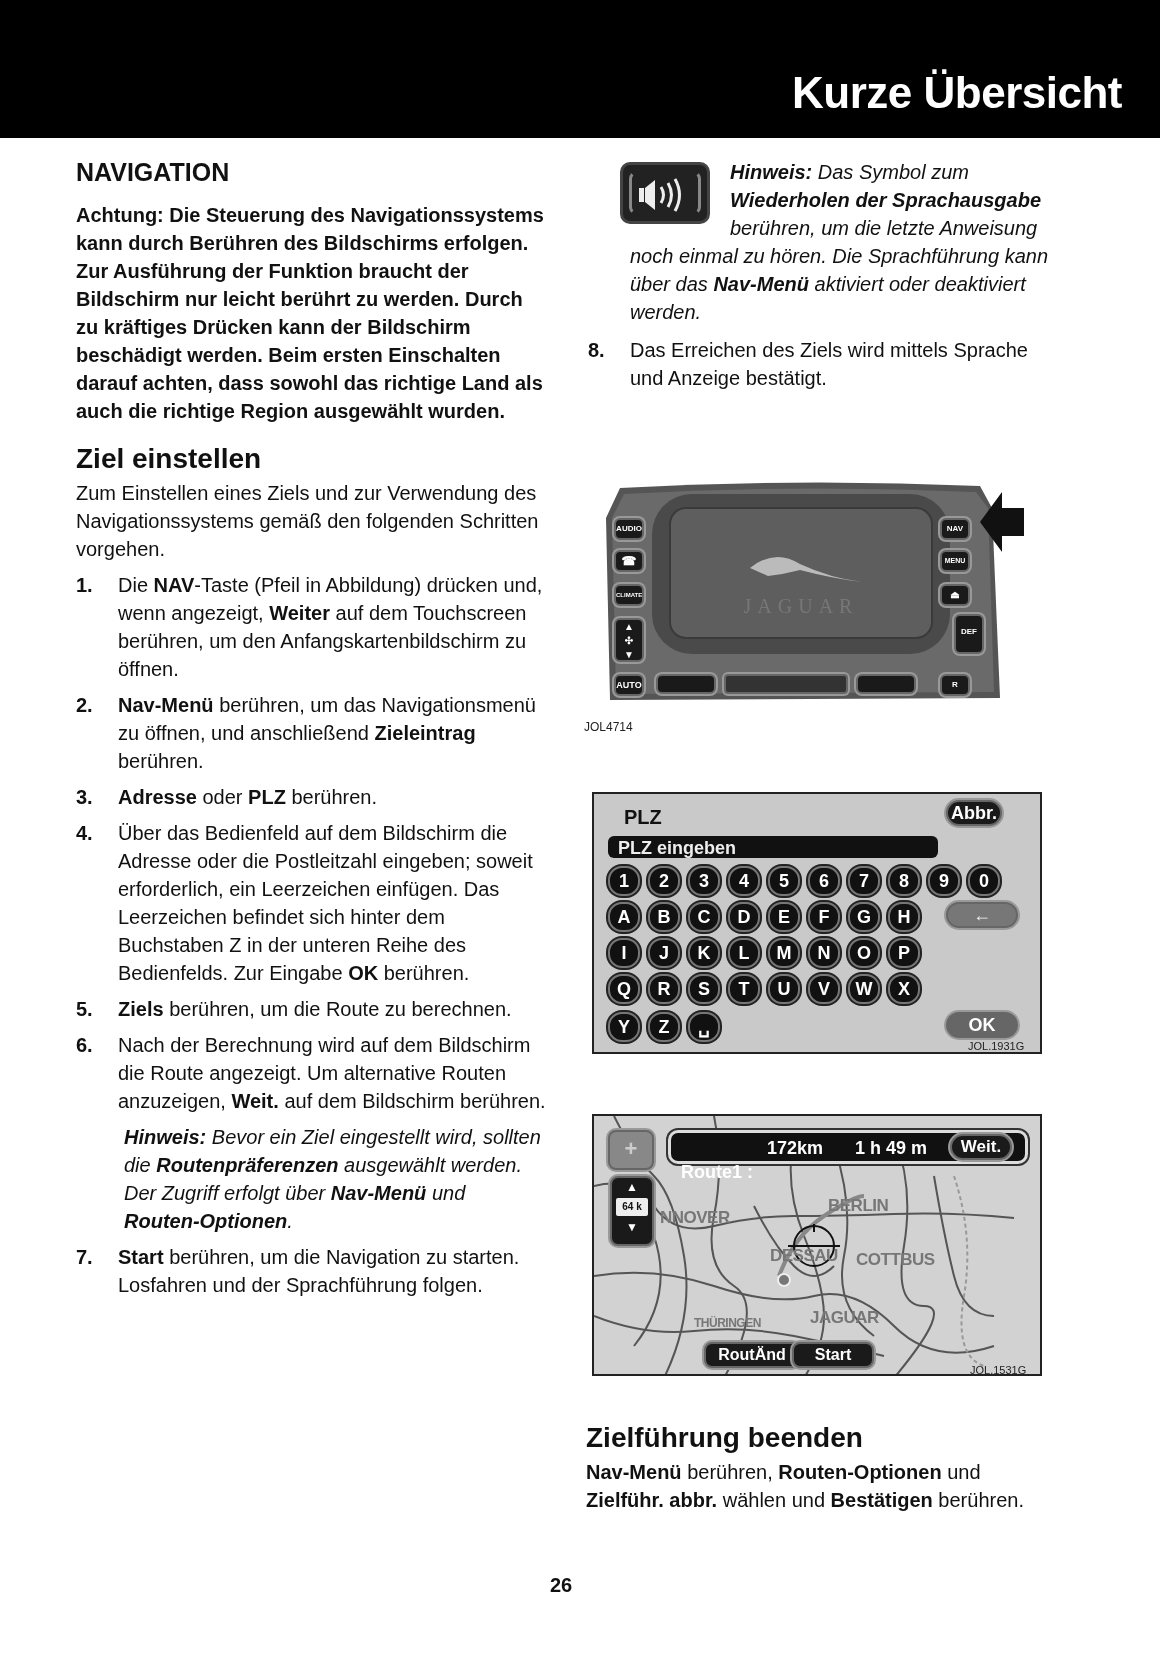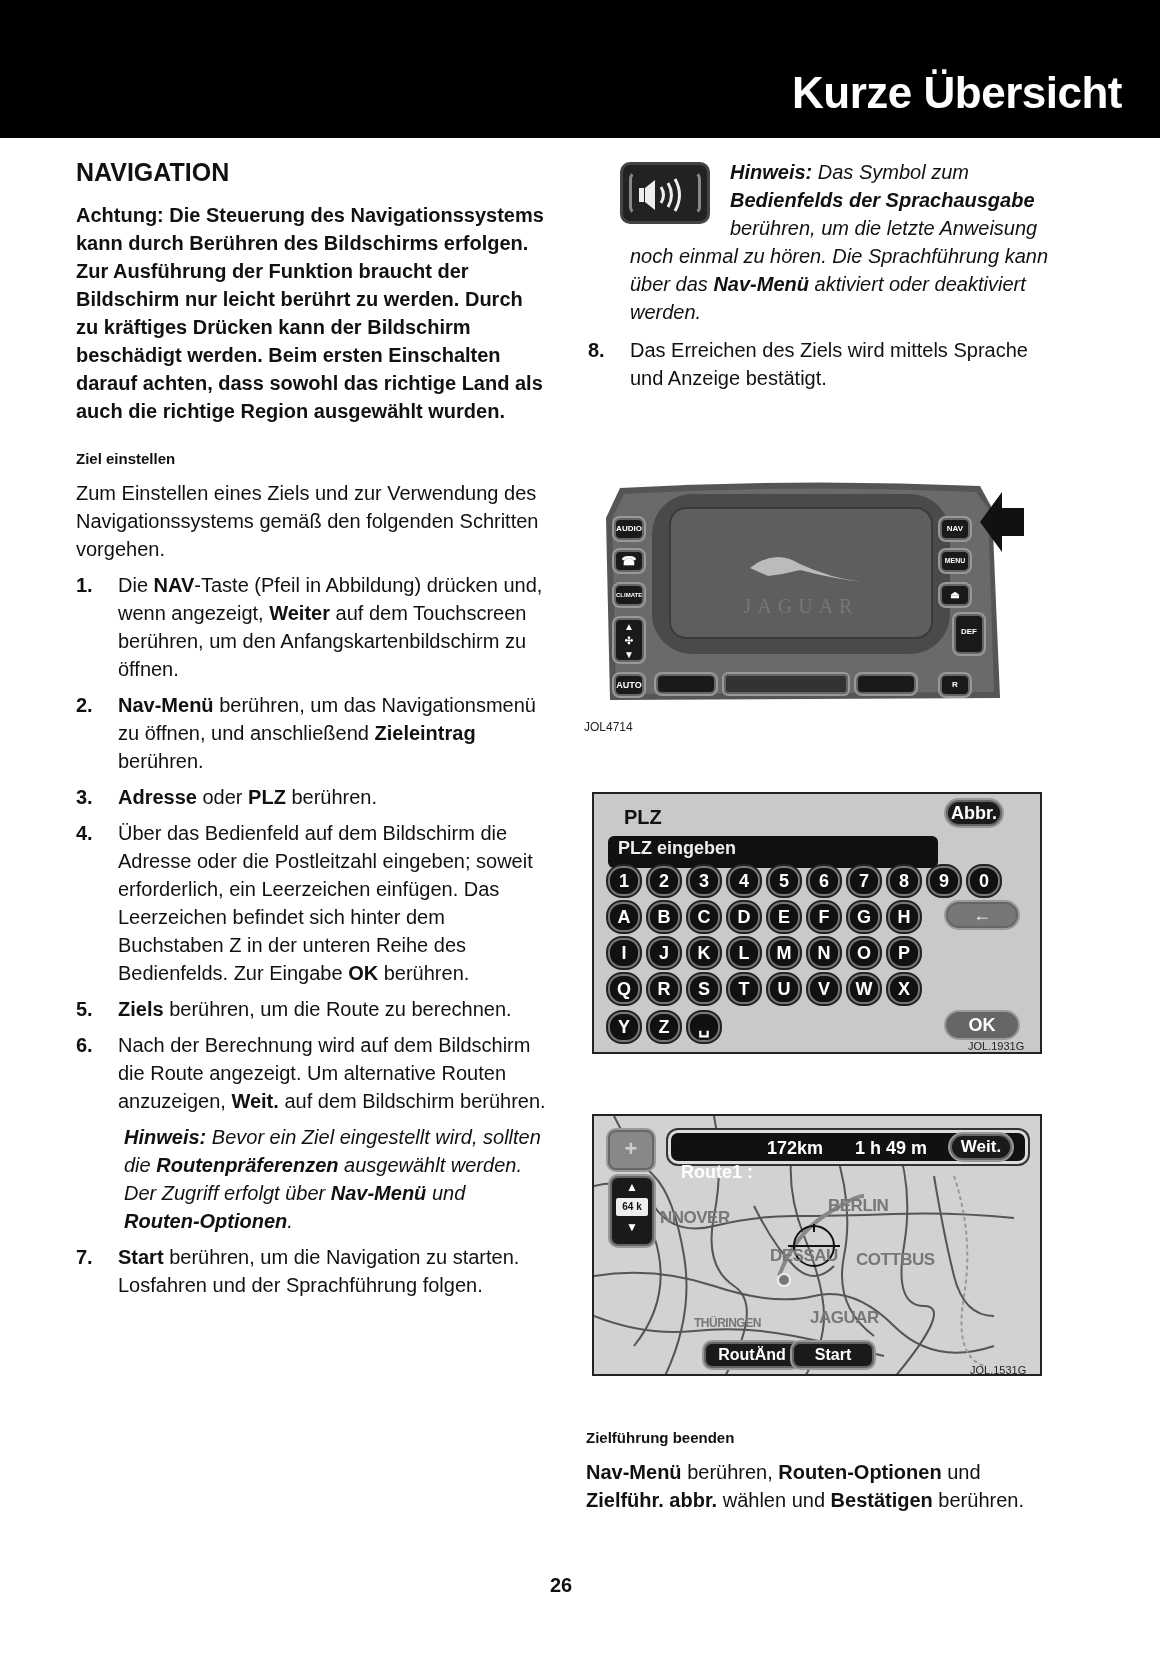--- a/index.html
+++ b/index.html
@@ -7,21 +7,21 @@
   body { font-family: "Liberation Sans", sans-serif; color: #111; position: relative; }
 
   .header-bar { position: absolute; left: 0; top: 0; width: 1160px; height: 138px; background: #000; }
   .header-title { position: absolute; left: 0; width: 1122px; top: 68px; text-align: right; color: #fff; font-weight: bold; font-size: 44px; letter-spacing: -0.5px; }
 
   .col-left { position: absolute; left: 76px; top: 158px; width: 470px; }
   .col-right { position: absolute; left: 588px; top: 158px; width: 470px; }
 
   .section-title { font-weight: bold; font-size: 25px; margin-top: 0px; margin-bottom: 14px; }
   .warning { font-weight: bold; font-size: 20px; line-height: 28px; }
-  .subhead { font-weight: bold; font-size: 15px; margin-top: 20px; line-height: 28px; }
+  .subhead { font-weight: bold; font-size: 28px; margin-top: 20px; line-height: 28px; }
   p.body { font-size: 20px; line-height: 28px; margin-top: 6px; }
 
   .steps { margin-top: 8px; }
   .step { display: flex; font-size: 20px; line-height: 28px; margin-bottom: 8px; }
   .step-num { width: 42px; flex: 0 0 42px; font-weight: bold; }
   .step-text { flex: 1; }
   .note { font-style: italic; margin-top: 8px; padding-left: 6px; }
   b { font-weight: bold; }
 
   .note-block { position: relative; margin-left: 42px; font-size: 20px; line-height: 28px; font-style: italic; }
@@ -30,21 +30,21 @@
   .speaker-box svg { position: absolute; left: 12px; top: 10px; }
   .fig-label { position: absolute; font-size: 12px; color: #222; }
 
   
   .console { position: absolute; left: 600px; top: 478px; width: 400px; height: 240px; }
 
   
   .plz { position: absolute; left: 592px; top: 792px; width: 450px; height: 262px; background: #c9c9c9; border: 2px solid #222; }
   .plz-title { position: absolute; left: 30px; top: 12px; font-weight: bold; font-size: 20px; color: #111; }
   .pill { position: absolute; background: #1a1a1a; color: #fff; font-weight: bold; border-radius: 14px; border: 2px solid #666; box-shadow: 0 0 0 2px #999; text-align: center; }
-  .plz-field { position: absolute; left: 14px; top: 42px; width: 330px; height: 32px; background: #111; color: #eee; font-weight: bold; font-size: 18px; border-radius: 6px; padding-left: 10px; line-height: 24px; }
+  .plz-field { position: absolute; left: 14px; top: 42px; width: 330px; height: 22px; background: #111; color: #eee; font-weight: bold; font-size: 18px; border-radius: 6px; padding-left: 10px; line-height: 24px; }
   .key { position: absolute; width: 32px; height: 30px; background: #111; color: #fff; border-radius: 14px; border: 2px solid #777; box-shadow: 0 0 0 2px #222; font-weight: bold; font-size: 18px; text-align: center; line-height: 26px; }
   .key-grey { background: #777; color: #eee; }
 
   
   .map { position: absolute; left: 592px; top: 1114px; width: 450px; height: 262px; background: #d2d2d2; border: 2px solid #222; overflow: hidden; }
   .map svg.roads { position: absolute; left: 0; top: 0; }
   .map-route-bar { position: absolute; left: 74px; top: 14px; width: 360px; height: 34px; background: #111; border-radius: 10px; border: 3px solid #ddd; box-shadow: 0 0 0 2px #333; color: #fff; font-weight: bold; font-size: 18px; }
   .map-route-bar span { position: absolute; top: 5px; }
   .map-city { position: absolute; color: #777; font-weight: bold; font-size: 17px; letter-spacing: -0.5px; }
 
@@ -100,21 +100,21 @@
     <div class="speaker-box">
       <div class="speaker-inner"></div>
       <svg width="60" height="40" viewBox="0 0 60 40">
         <rect x="4" y="13" width="5" height="14" fill="#eee"></rect>
         <polygon points="10,13 20,5 20,35 10,27" fill="#eee"></polygon>
         <path d="M26 12 Q31 20 26 28" stroke="#eee" stroke-width="3" fill="none"></path>
         <path d="M33 8 Q40 20 33 32" stroke="#eee" stroke-width="3" fill="none"></path>
         <path d="M40 4 Q49 20 40 36" stroke="#eee" stroke-width="3" fill="none"></path>
       </svg>
     </div>
-    <span id="right-note"><b>Hinweis:</b><span> Das Symbol zum </span><b>Bedienfelds der Sprachausgabe</b><span> berühren, um die letzte Anweisung noch einmal zu hören. Die Sprachführung kann über das </span><b>Nav-Menü</b><span> aktiviert oder deaktiviert werden.</span></span>
+    <span id="right-note"><b>Hinweis:</b><span> Das Symbol zum </span><b>Wiederholen der Sprachausgabe</b><span> berühren, um die letzte Anweisung noch einmal zu hören. Die Sprachführung kann über das </span><b>Nav-Menü</b><span> aktiviert oder deaktiviert werden.</span></span>
   </div>
   <div class="step" style="margin-top:10px;">
     <span class="step-num">8.</span>
     <span class="step-text">Das Erreichen des Ziels wird mittels Sprache und Anzeige bestätigt.</span>
   </div>
 </div>
 
 <div class="console">
   <svg width="460" height="240" viewBox="0 0 460 240">
     <path d="M20 10 Q200 0 380 8 L392 30 L400 220 L10 222 L6 40 Z" fill="#555"></path>

